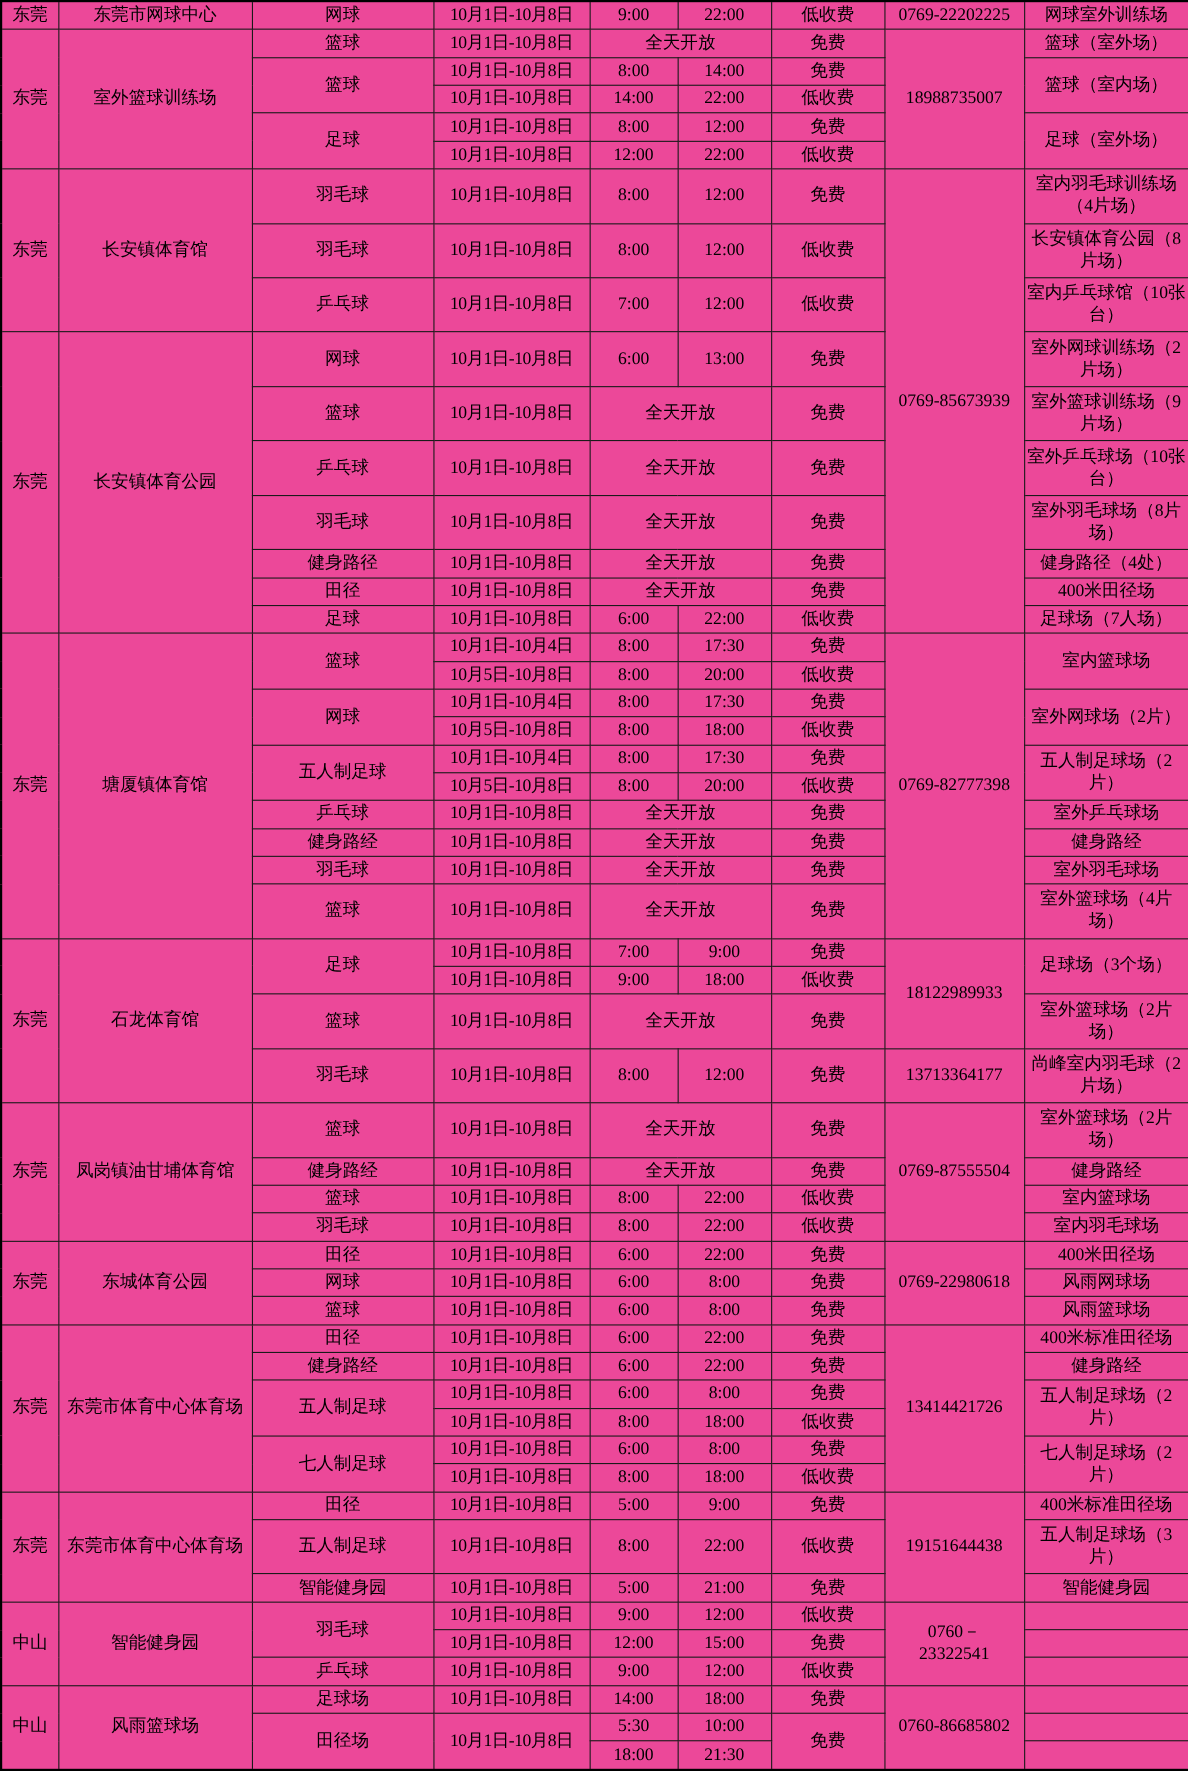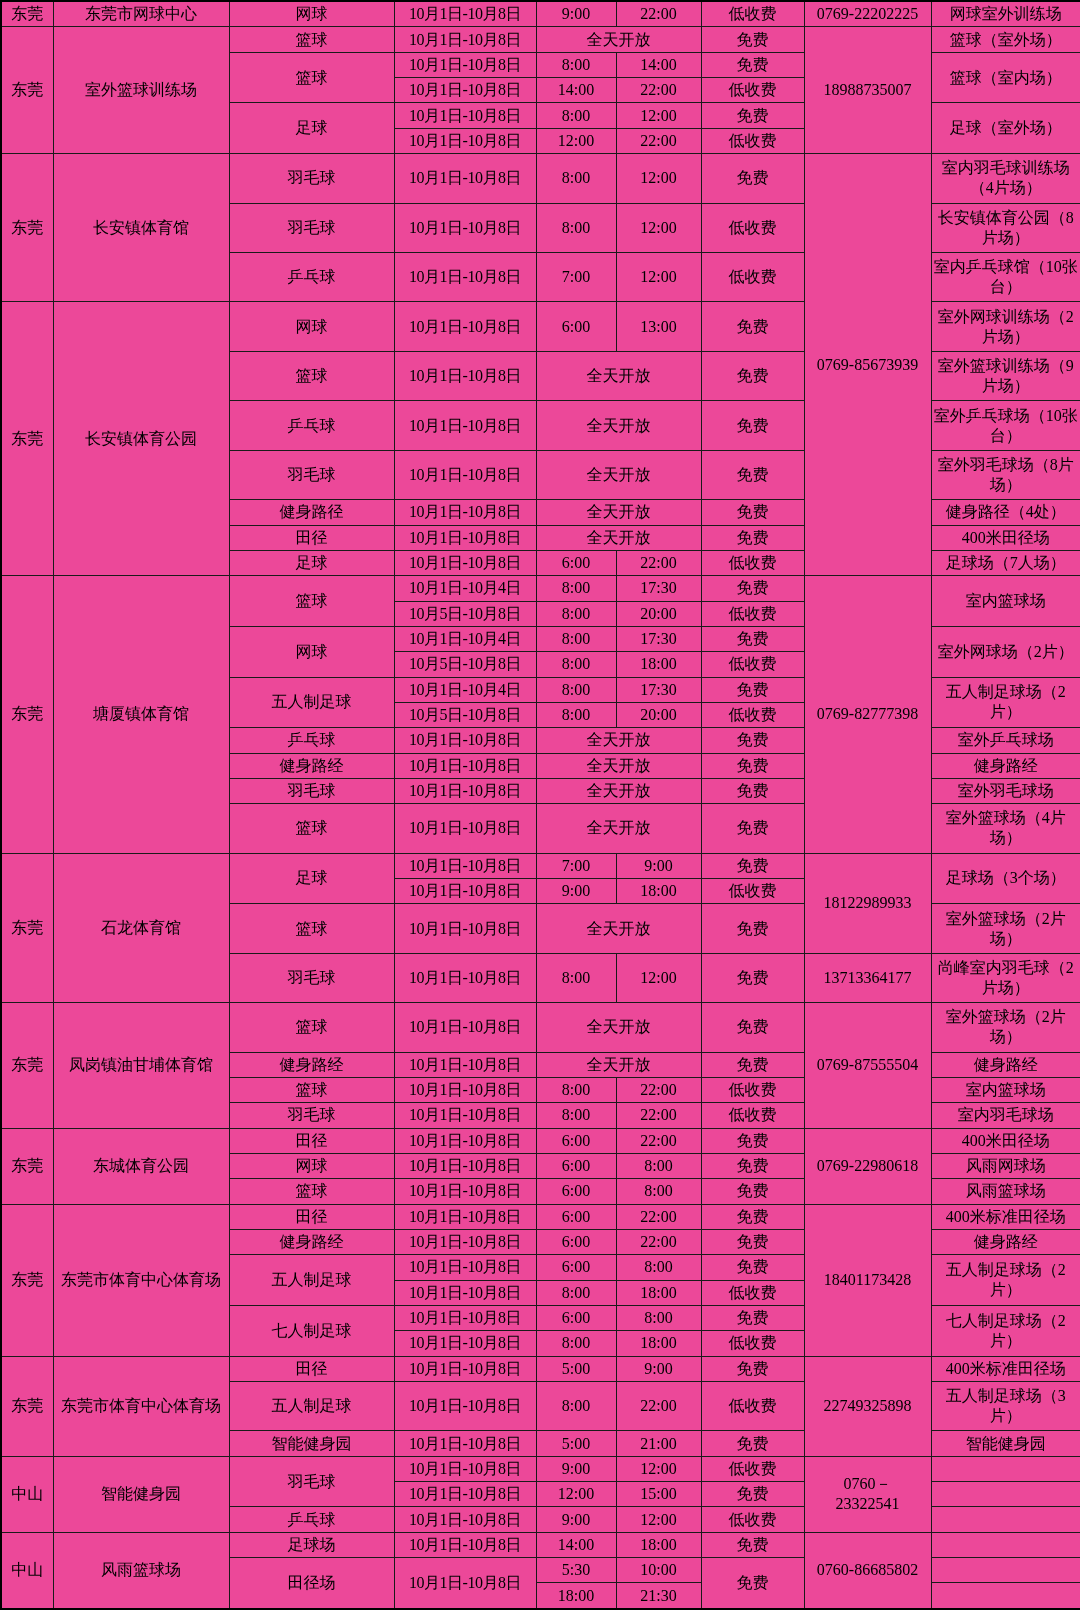--- a/index.html
+++ b/index.html
@@ -339,21 +339,21 @@
           <td class="fac">风雨篮球场</td>
         </tr>
         <tr>
           <td rowspan="6" class="city">东莞</td>
           <td rowspan="6" class="venue">东莞市体育中心体育场</td>
           <td>田径</td>
           <td class="date">10月1日-10月8日</td>
           <td>6:00</td>
           <td>22:00</td>
           <td>免费</td>
-          <td rowspan="6" class="phone">18401173428</td>
+          <td rowspan="6" class="phone">13414421726</td>
           <td class="fac">400米标准田径场</td>
         </tr>
         <tr>
           <td>健身路经</td>
           <td class="date">10月1日-10月8日</td>
           <td>6:00</td>
           <td>22:00</td>
           <td>免费</td>
           <td class="fac">健身路经</td>
         </tr>
@@ -386,21 +386,21 @@
           <td>低收费</td>
         </tr>
         <tr>
           <td rowspan="3" class="city">东莞</td>
           <td rowspan="3" class="venue">东莞市体育中心体育场</td>
           <td>田径</td>
           <td class="date">10月1日-10月8日</td>
           <td>5:00</td>
           <td>9:00</td>
           <td>免费</td>
-          <td rowspan="3" class="phone">22749325898</td>
+          <td rowspan="3" class="phone">19151644438</td>
           <td class="fac">400米标准田径场</td>
         </tr>
         <tr>
           <td>五人制足球</td>
           <td class="date">10月1日-10月8日</td>
           <td>8:00</td>
           <td>22:00</td>
           <td>低收费</td>
           <td class="fac">五人制足球场（3片）</td>
         </tr>

